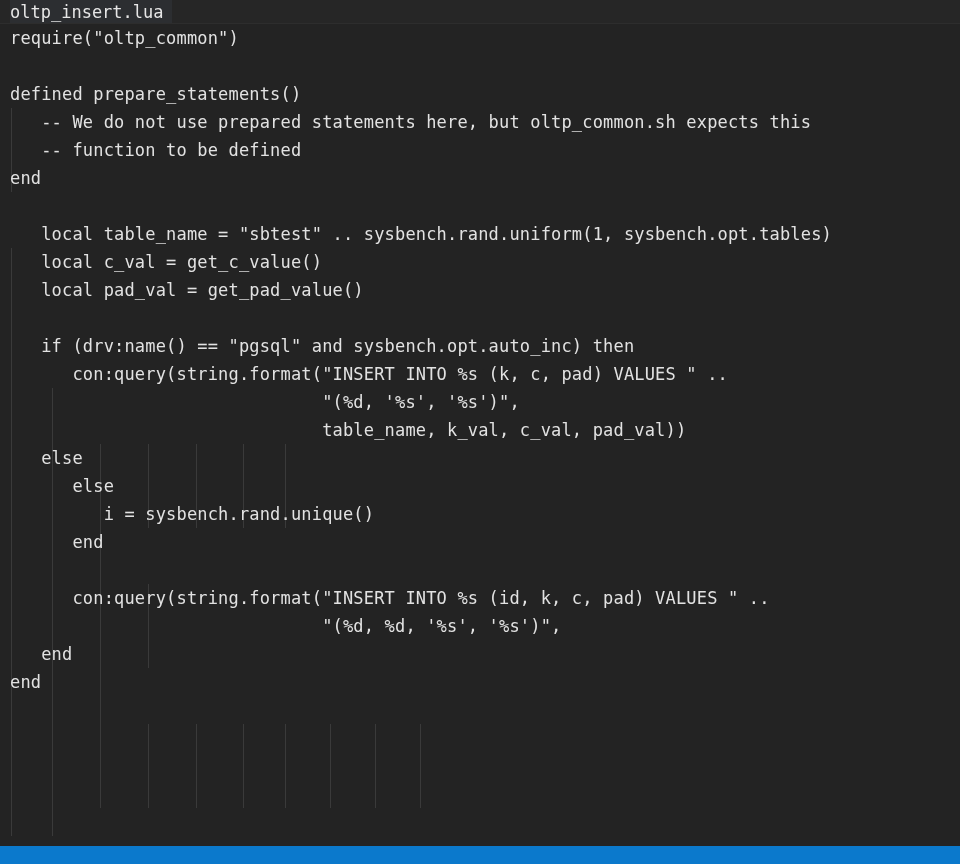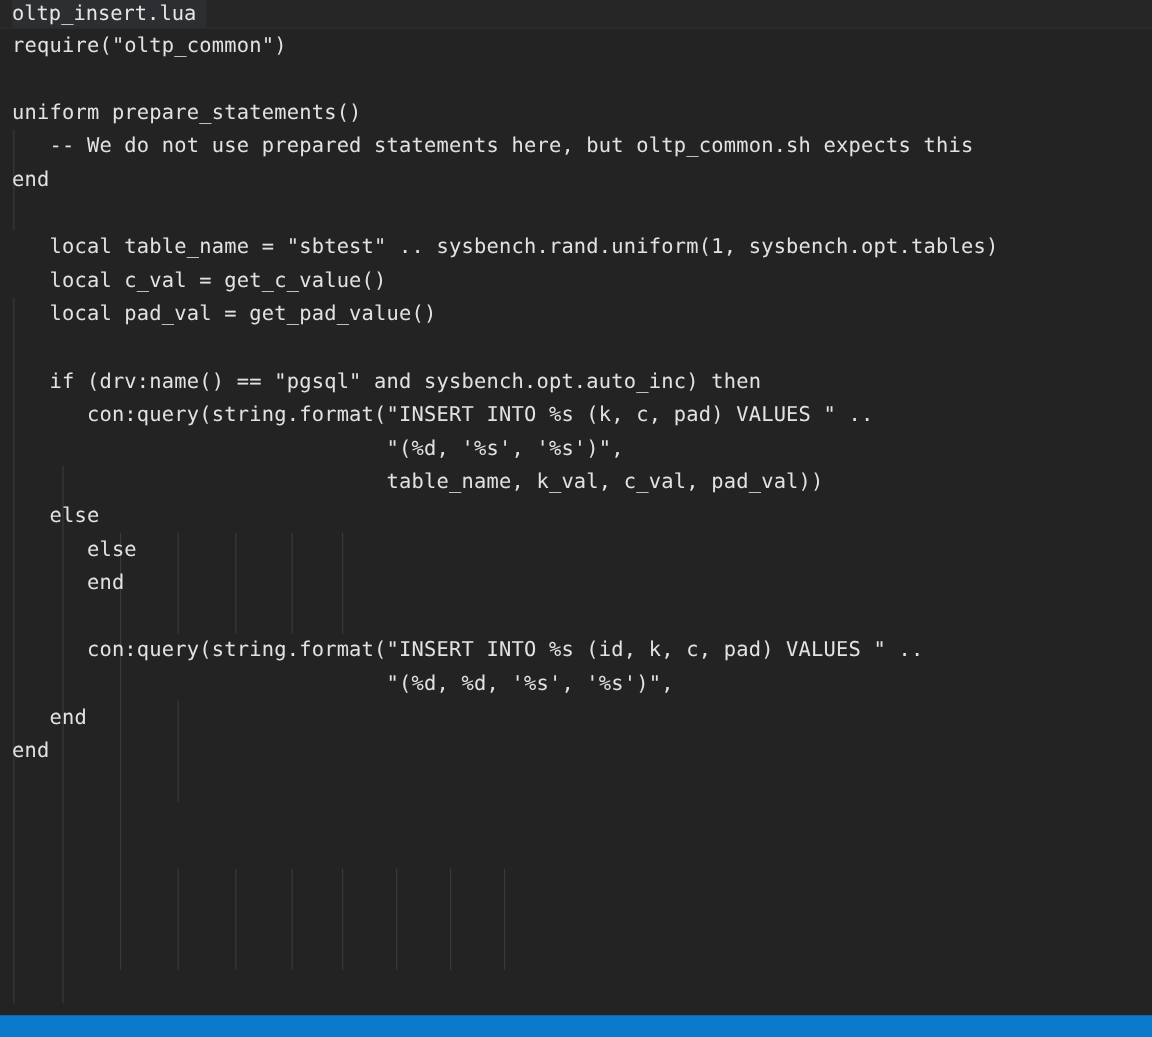--- a/index.html
+++ b/index.html
@@ -132,34 +132,36 @@
         <div class="guide" style="left: 243px; top: 700px; height: 84px; background: rgb(58, 58, 58);"></div>
         <div class="guide" style="left: 285px; top: 700px; height: 84px; background: rgb(58, 58, 58);"></div>
         <div class="guide" style="left: 330px; top: 700px; height: 84px; background: rgb(58, 58, 58);"></div>
         <div class="guide" style="left: 148px; top: 560px; height: 84px; background: rgb(58, 58, 58);"></div>
         <div class="guide" style="left: 375px; top: 700px; height: 84px; background: rgb(58, 58, 58);"></div>
         <div class="guide" style="left: 420px; top: 700px; height: 84px; background: rgb(58, 58, 58);"></div>
       </div>
     <div class="code-lines">
         <div class="code-line">require("oltp_common")</div>
         <div class="code-line"></div>
-        <div class="code-line">uniform prepare_statements()</div>
+        <div class="code-line">defined prepare_statements()</div>
         <div class="code-line">   -- We do not use prepared statements here, but oltp_common.sh expects this</div>
+        <div class="code-line">   -- function to be defined</div>
         <div class="code-line">end</div>
         <div class="code-line"></div>
         <div class="code-line">   local table_name = "sbtest" .. sysbench.rand.uniform(1, sysbench.opt.tables)</div>
         <div class="code-line">   local c_val = get_c_value()</div>
         <div class="code-line">   local pad_val = get_pad_value()</div>
         <div class="code-line"></div>
         <div class="code-line">   if (drv:name() == "pgsql" and sysbench.opt.auto_inc) then</div>
         <div class="code-line">      con:query(string.format("INSERT INTO %s (k, c, pad) VALUES " ..</div>
         <div class="code-line">                              "(%d, '%s', '%s')",</div>
         <div class="code-line">                              table_name, k_val, c_val, pad_val))</div>
         <div class="code-line">   else</div>
         <div class="code-line">      else</div>
+        <div class="code-line">         i = sysbench.rand.unique()</div>
         <div class="code-line">      end</div>
         <div class="code-line"></div>
         <div class="code-line">      con:query(string.format("INSERT INTO %s (id, k, c, pad) VALUES " ..</div>
         <div class="code-line">                              "(%d, %d, '%s', '%s')",</div>
         <div class="code-line">   end</div>
         <div class="code-line">end</div>
       </div>
   </div>
 
   <div class="statusbar">

